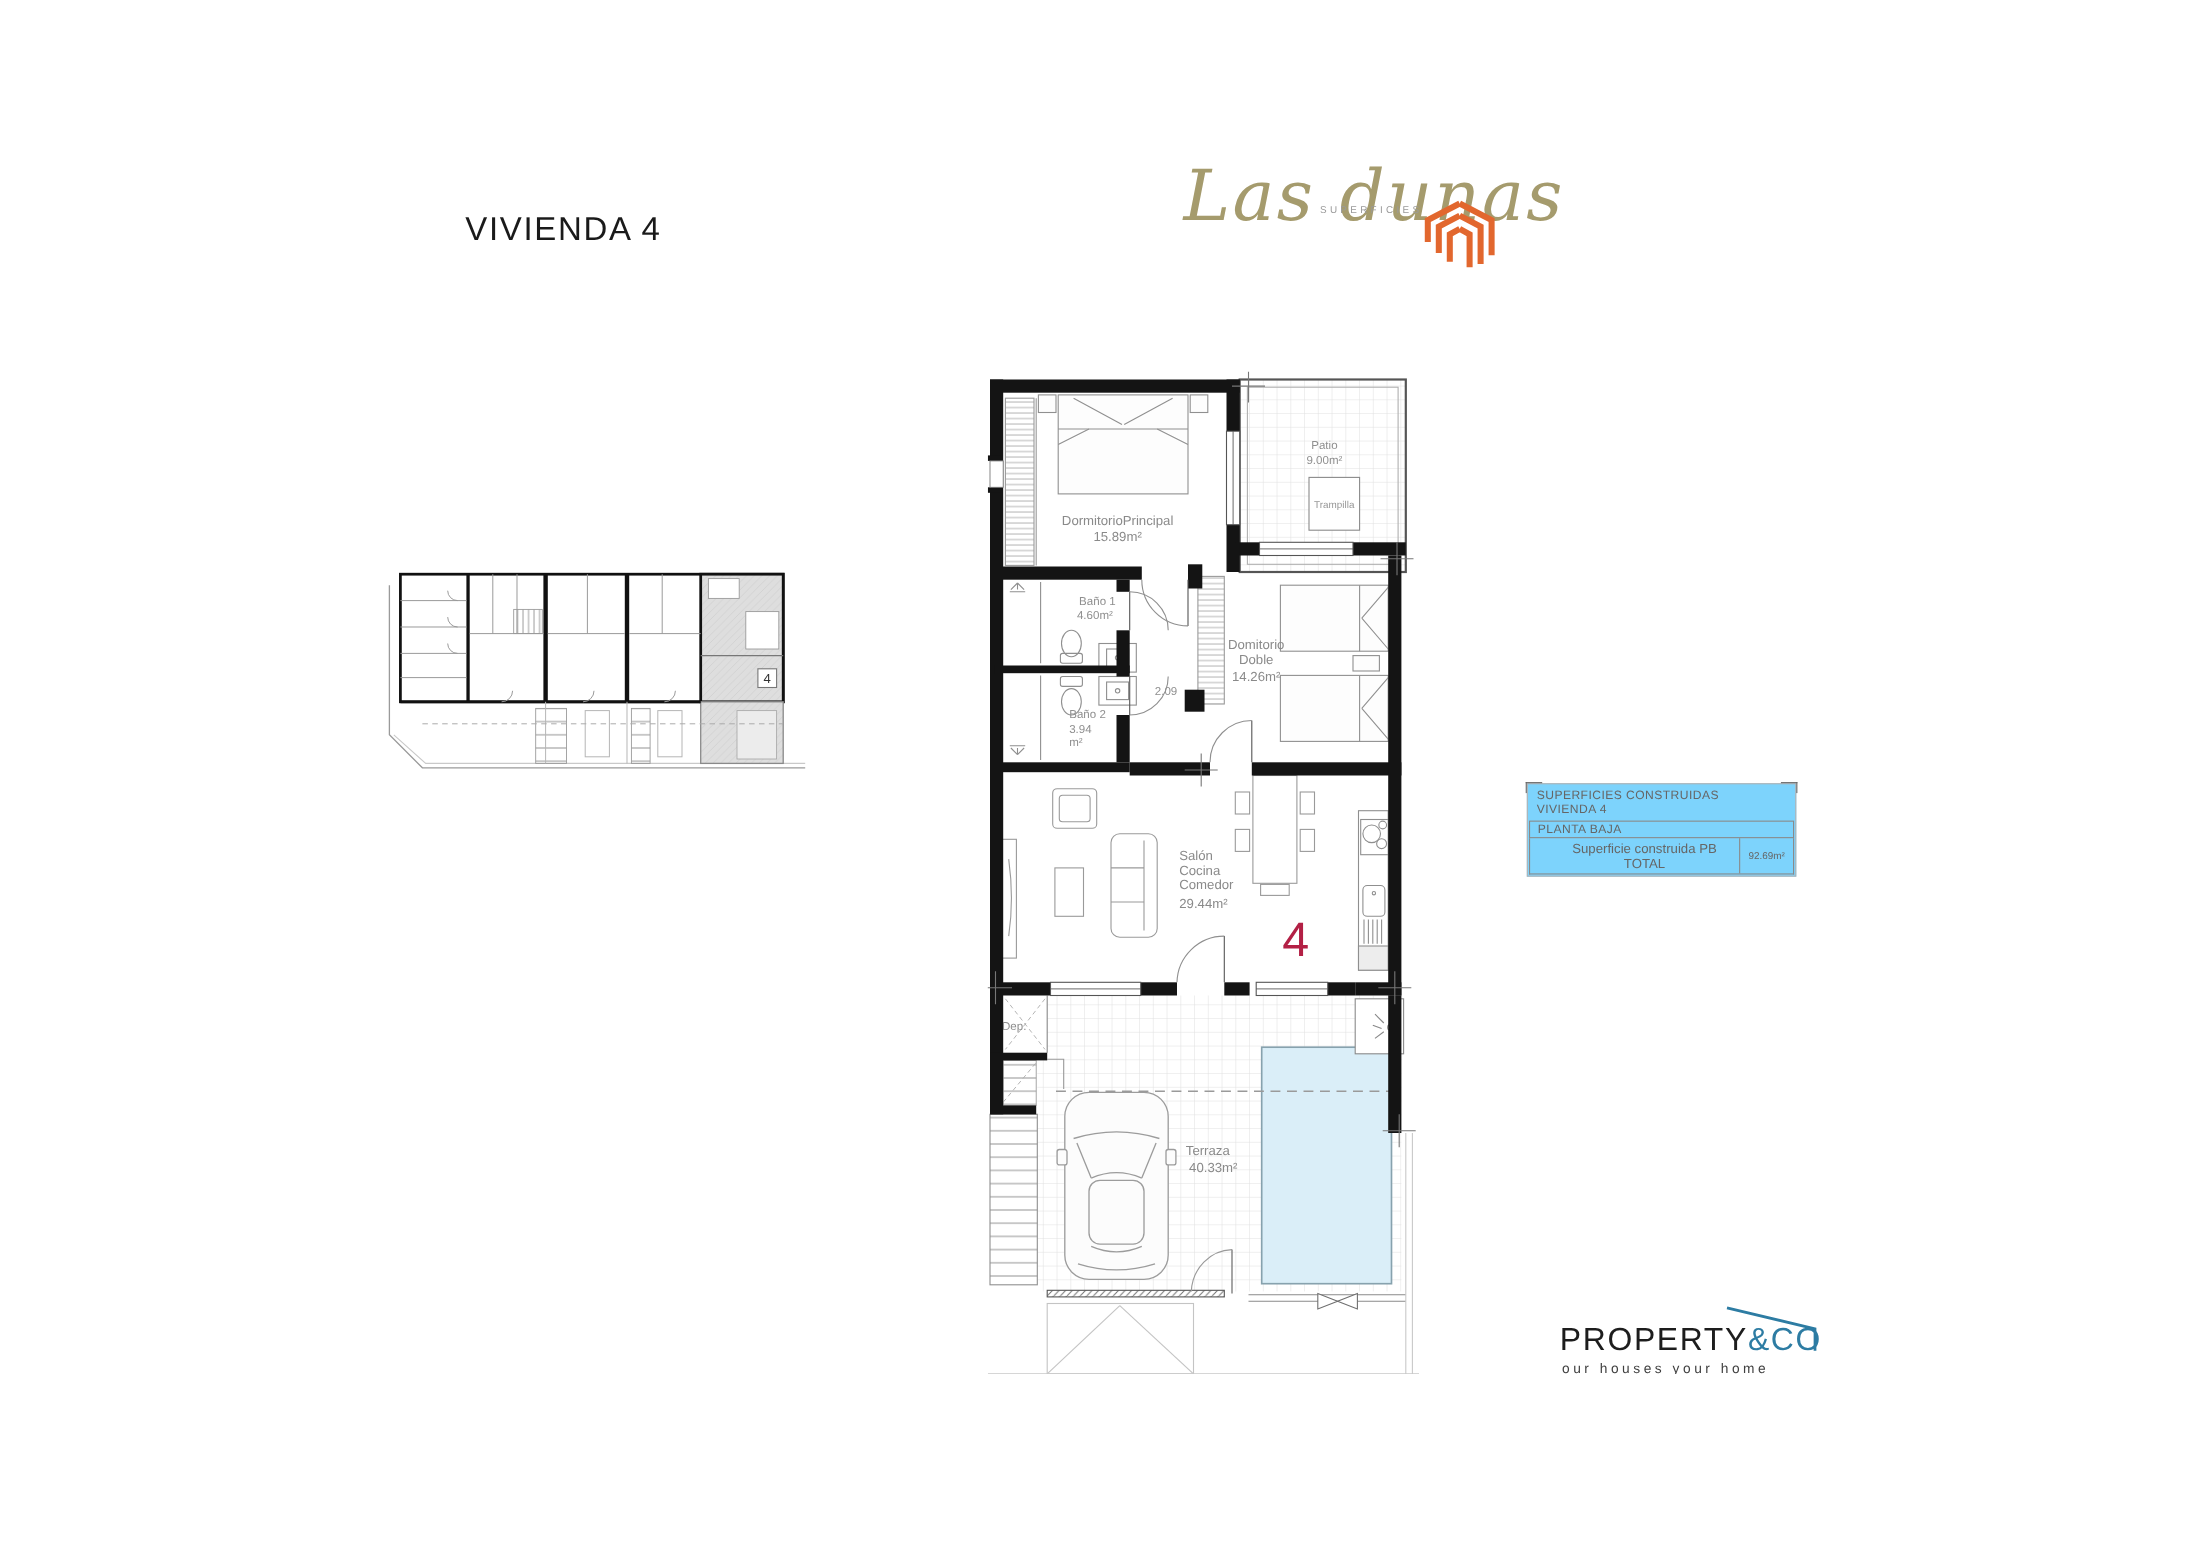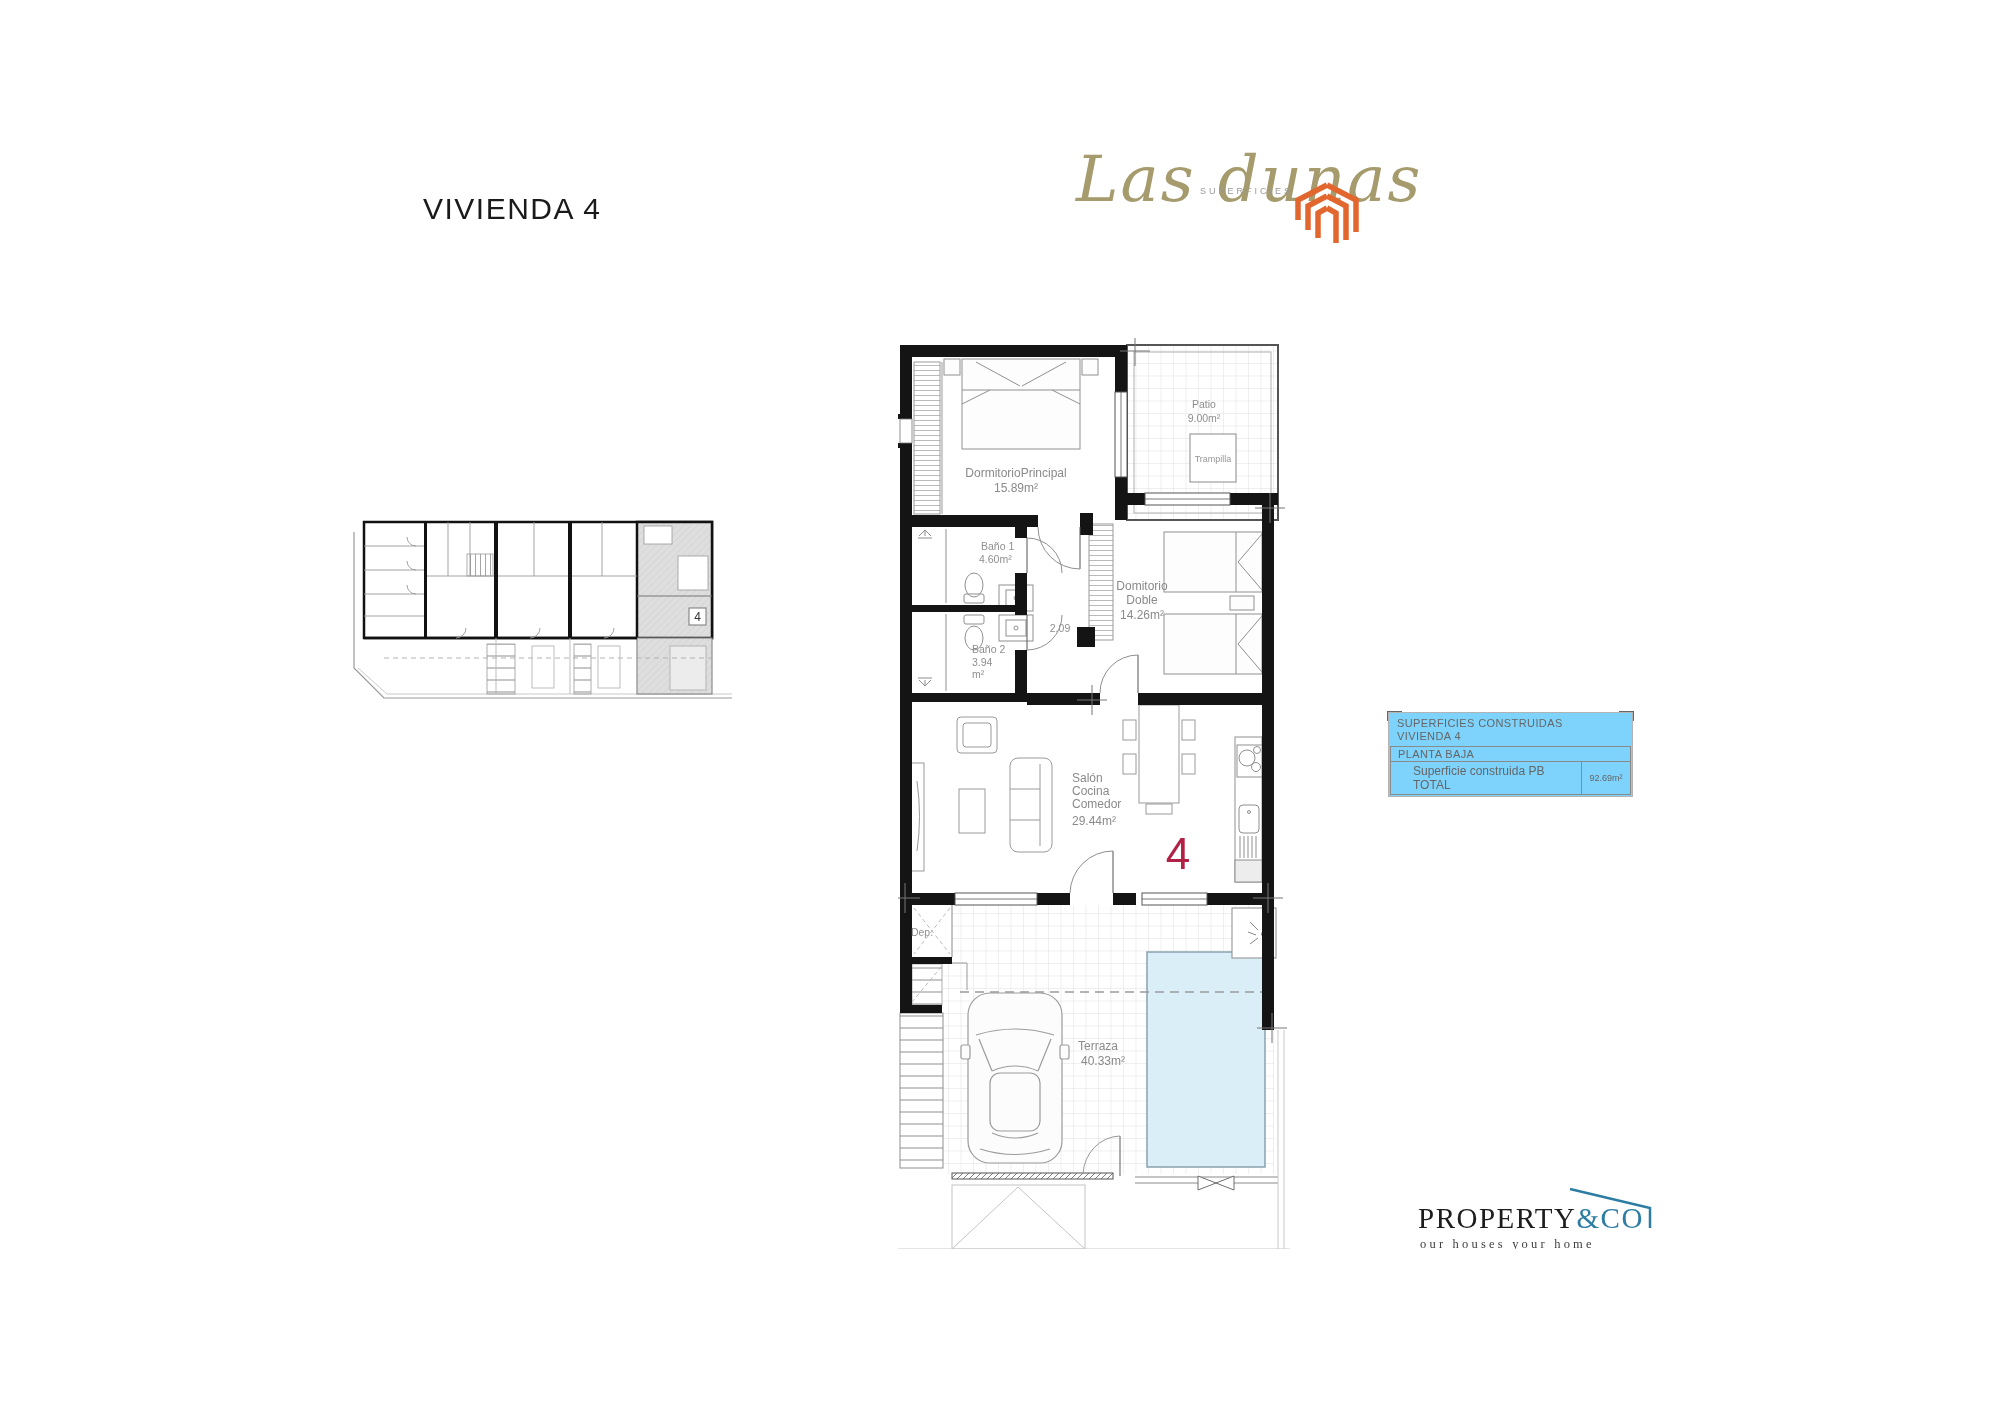--- a/index.html
+++ b/index.html
@@ -20,26 +20,26 @@
   .lbl-xs{fill:#979797;font-size:9px;}
   .unit-num{fill:#b32045;font-size:44px;}
   
   .areas-table{position:absolute;left:1388px;top:712px;width:245px;color:#666;}
   .at-outer{border:1px solid #b3b3b3;background:#7dd3fc;position:relative;}
   .at-outer:before,.at-outer:after{content:"";position:absolute;top:-2px;width:14px;height:9px;}
   .at-outer:before{left:-2px;border-left:1.5px solid #666;border-top:1.5px solid #666;}
   .at-outer:after{right:-2px;border-right:1.5px solid #666;border-top:1.5px solid #666;}
   .at-head{padding:4px 8px 3px 8px;font-size:11px;line-height:13px;letter-spacing:.4px;}
   .at-section{margin:0 1px;border:1px solid #8a8a8a;font-size:11px;padding:1px 7px;letter-spacing:.4px;}
-  .at-row{margin:0 1px 1px 1px;border:1px solid #8a8a8a;border-top:none;display:flex;align-items:stretch;}
+  .at-row{margin:0 1px 1px 1px;border:1px solid #8a8a8a;border-top:none;display:flex;align-items:stretch;text-align:center;}
   .at-row-label{flex:1;font-size:12px;padding:2px 4px 2px 22px;}
   .at-row-value{width:48px;border-left:1px solid #8a8a8a;font-size:9px;display:flex;
                 align-items:center;justify-content:center;}
   
-  .agency{position:absolute;left:1418px;top:1182px;width:270px;height:90px;font-family:Liberation Serif, serif;}
+  .agency{position:absolute;left:1418px;top:1182px;width:270px;height:90px;}
   .agency-roof{position:absolute;left:0;top:0;}
   .agency-name{position:absolute;left:0;top:20px;font-size:29px;letter-spacing:1.5px;color:#1d1d1d;white-space:nowrap;}
   .agency-accent{color:#2d7ca3;}
   .agency-tagline{position:absolute;left:2px;top:55px;font-size:12.5px;letter-spacing:3.2px;color:#404040;}
 </style>
 </head>
 <body>
 
 <div class="canvas">
 

